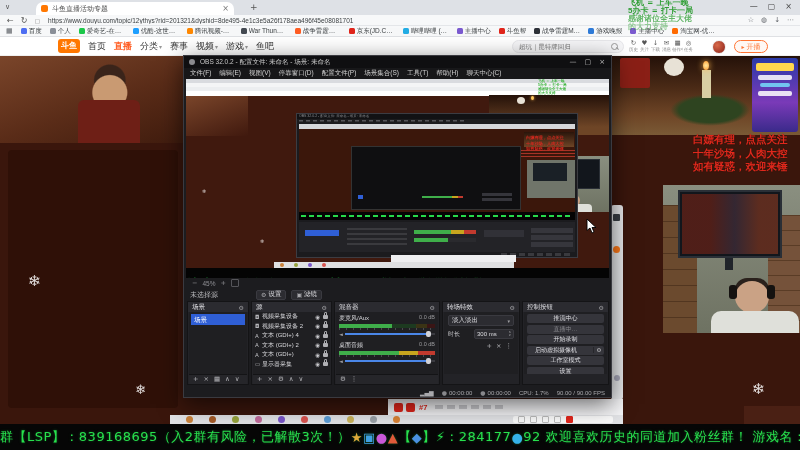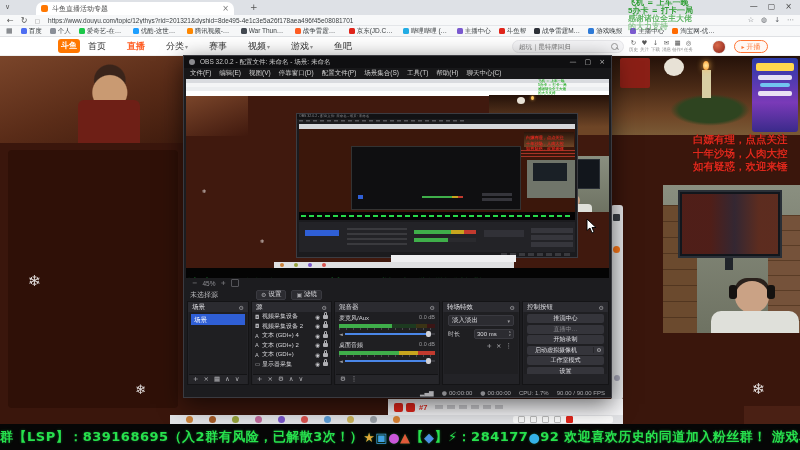--- a/index.html
+++ b/index.html
@@ -26,21 +26,21 @@
   #bookmarks{left:0;top:26px;width:800px;height:11px;background:#f7f8f9;border-bottom:1px solid #dfe1e4;
     display:flex;align-items:center;box-sizing:border-box;overflow:hidden;}
   .bm{display:flex;align-items:center;margin-left:8px;flex:0 0 auto;}
   .bm .dot{width:6px;height:6px;border-radius:1.5px;margin-right:2px;}
   .bm .lb{font-size:6.5px;color:#3c4043;max-width:38px;white-space:nowrap;overflow:hidden;text-overflow:ellipsis;}
 
   
   #siteheader{left:0;top:37px;width:800px;height:19px;background:#fff;border-bottom:1px solid #f0f0f0;box-sizing:border-box;}
   #logo{left:58px;top:2px;width:22px;height:14px;background:#ff7700;border-radius:3px;color:#fff;
     font-size:8px;font-weight:bold;text-align:center;line-height:14px;}
-  #sitenav{left:88px;top:0;height:19px;display:flex;align-items:center;gap:21px;}
+  #sitenav{left:88px;top:0;height:19px;display:flex;align-items:center;gap:8px;}
   #sitenav .nv{font-size:9px;color:#333;display:flex;align-items:center;gap:1px;}
   #sitenav .nv.active{color:#ff5d23;font-weight:bold;}
   #sitenav .nv .caret{font-size:6px;color:#999;}
   #search{left:512px;top:3px;width:112px;height:13px;background:#f5f5f7;border:1px solid #e7e7ea;border-radius:7px;
     display:flex;align-items:center;box-sizing:border-box;padding:0 4px;}
   #search input{border:none;background:transparent;outline:none;width:90px;font-size:6.5px;color:#666;
     font-family:"Liberation Sans",sans-serif;}
   .mag{width:5px;height:5px;border:1px solid #999;border-radius:50%;position:relative;flex:0 0 auto;}
   .mag::after{content:"";position:absolute;left:4px;top:4px;width:3px;height:1px;background:#999;transform:rotate(45deg);}
   #quick{left:628px;top:2px;display:flex;}
@@ -103,21 +103,21 @@
   #iconstrip .ministrip .rd{background:#e1251b;border-color:#e1251b;}
   #brownblk{left:744px;top:406px;width:56px;height:18px;background:#4a2014;}
 
   
   #greentop{left:628px;top:-1px;width:172px;z-index:40;}
   #greentop div{font-size:8px;line-height:8px;font-weight:bold;color:#2f9e35;white-space:nowrap;}
   #greentop div:nth-child(3){opacity:.75;}
   #greentop div:nth-child(4){opacity:.5;}
   #banner{left:0;top:424px;width:800px;height:26px;background:#060606;z-index:30;
     display:flex;align-items:center;white-space:nowrap;overflow:hidden;}
-  #banner span{font-size:13px;font-weight:bold;letter-spacing:.5px;text-shadow:0 0 3px rgba(40,220,80,.35);}
+  #banner span{font-size:13px;font-weight:normal;letter-spacing:.5px;text-shadow:0 0 3px rgba(40,220,80,.35);}
 
   
   #obs{left:183px;top:55px;width:429px;height:343px;background:#1c1c1f;border:1px solid #3a3a40;
     box-sizing:border-box;box-shadow:0 6px 22px rgba(0,0,0,.6);z-index:20;}
   #obstitle{left:0;top:0;width:427px;height:12px;background:#0f0f11;display:flex;align-items:center;}
   #obstitle .ic{width:6px;height:6px;border-radius:50%;background:#8a8a8e;margin:0 5px;}
   #obstitle .t{font-size:6.5px;color:#c8c8c8;}
   #obstitle .winbtns{margin-left:auto;margin-right:6px;gap:8px;font-size:7px;color:#bbb;}
   #obsmenu{left:0;top:12px;width:427px;height:11px;background:#171719;display:flex;align-items:center;gap:8px;padding-left:6px;box-sizing:border-box;}
   #obsmenu span{font-size:6.5px;color:#d0d0d0;}

